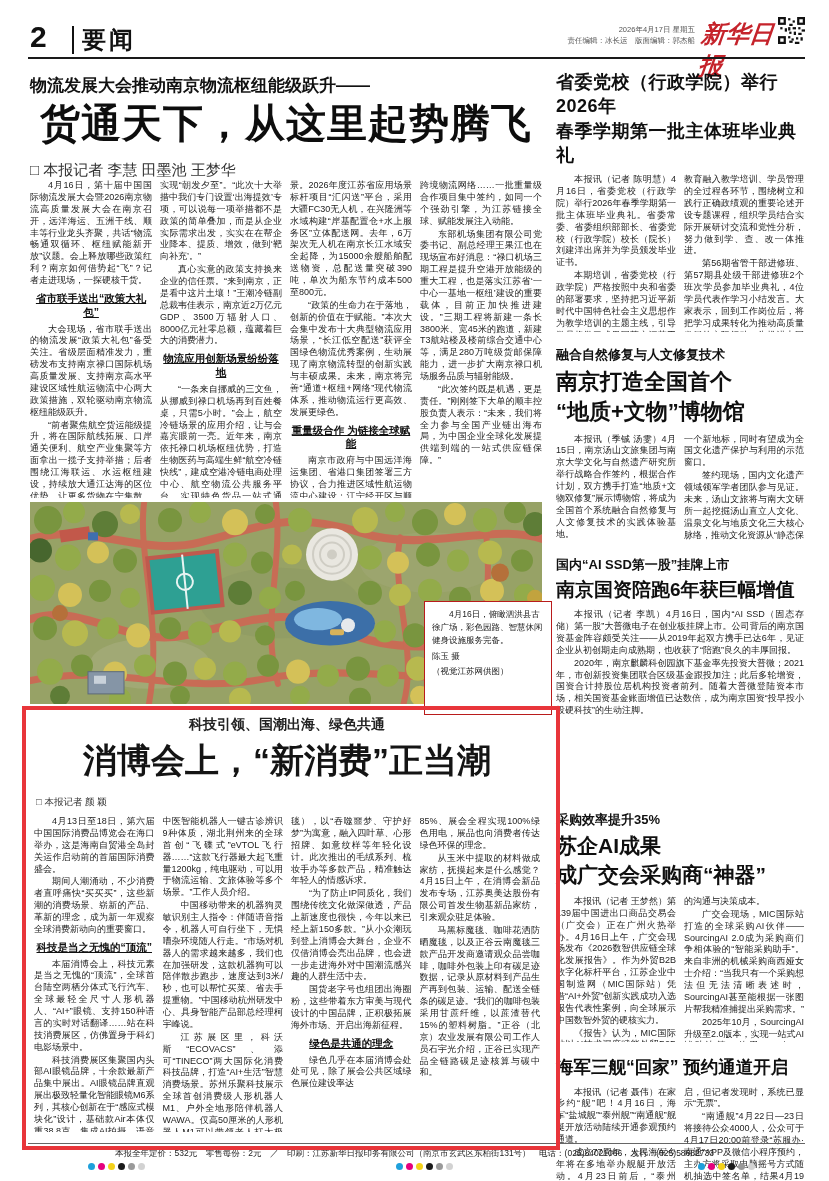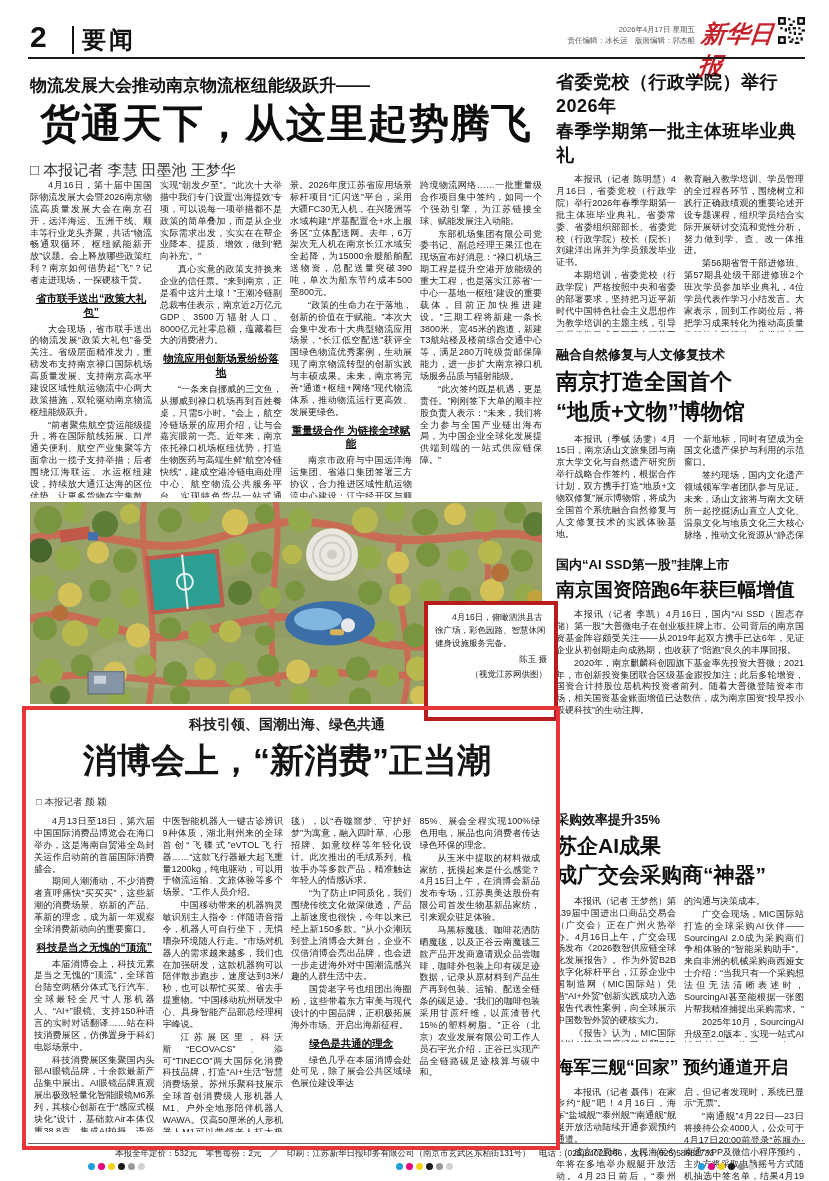--- a/index.html
+++ b/index.html
@@ -26,24 +26,24 @@
 
   
   .lead-kicker{left:30px;top:74px;font-size:17px;font-weight:bold;color:#111;}
   .lead-headline{left:30px;top:96px;width:512px;text-align:center;font-size:40px;font-weight:bold;
                  letter-spacing:1px;color:#0d0d0d;white-space:nowrap;}
   .lead-byline{left:30px;top:161px;font-size:15px;color:#333;}
   .lead-cols{left:30px;top:180px;width:512px;height:318px;}
 
   
   .photo{left:30px;top:502px;width:512px;height:202px;overflow:hidden;}
-  .caption-box{left:424px;top:601px;width:112px;height:100px;background:#fff;border:4px solid #b91c1c;
+  .caption-box{left:424px;top:601px;width:112px;height:100px;background:#fff;border:1px solid #b91c1c;
                padding:6px 7px;font-size:8.5px;line-height:1.55;color:#222;z-index:3;}
   .caption-box .cap{text-indent:2em;margin:0;}
-  .caption-box .credit{text-align:right;margin:2px 0 0 0;}
+  .caption-box .credit{text-align:left;margin:2px 0 0 0;}
 
   
   .annotation{left:22px;top:706px;width:530px;height:436px;border:4px solid #e8353a;z-index:8;pointer-events:none;}
   .boxed{left:34px;top:716px;width:506px;z-index:2;}
   .boxed-kicker{text-align:center;font-size:14px;font-weight:bold;color:#222;margin:0;}
   .boxed-headline{text-align:center;font-size:34px;font-weight:bold;color:#141414;margin:4px 0 0 0;white-space:nowrap;}
   .boxed-byline{font-size:9.5px;color:#333;margin:12px 0 0 2px;}
   .boxed-cols{margin-top:7px;height:316px;justify-content:space-between;}
 
   

